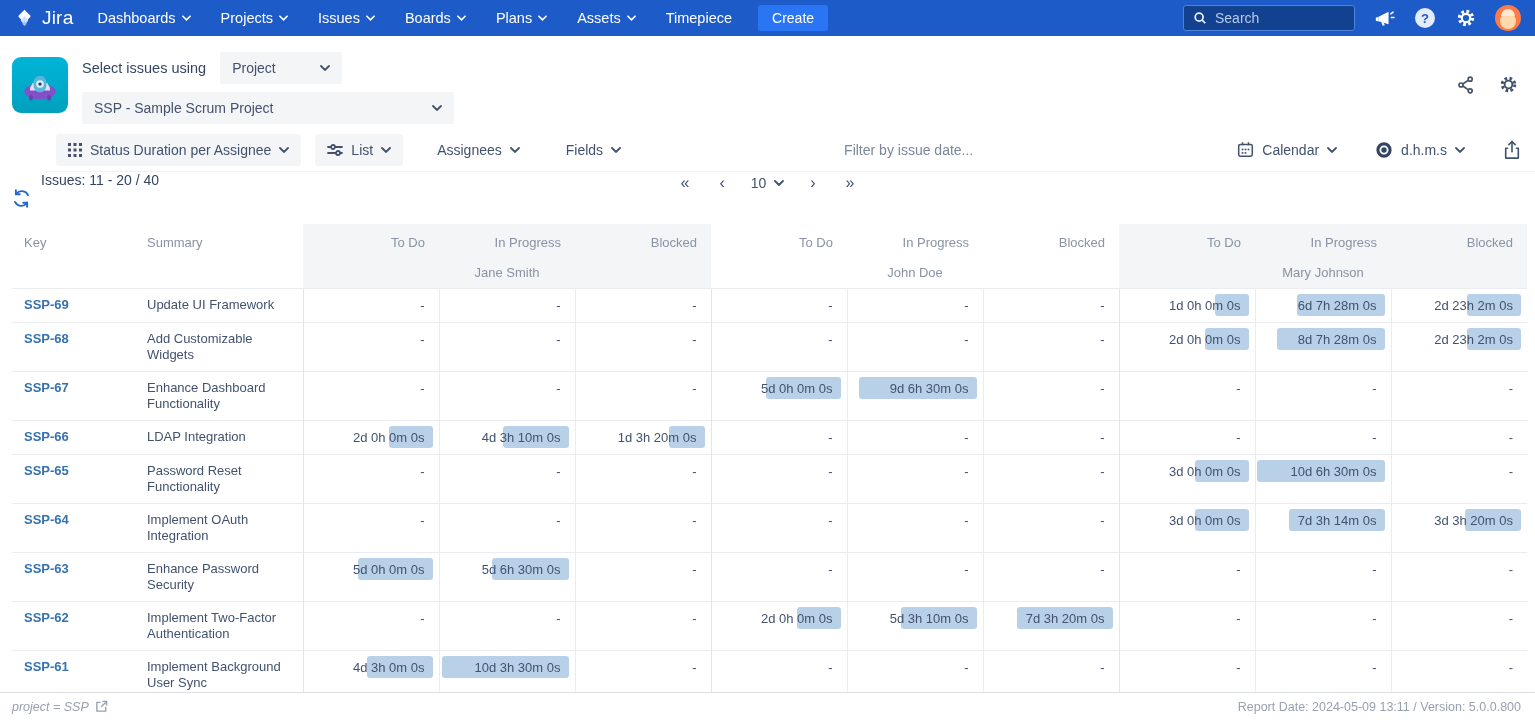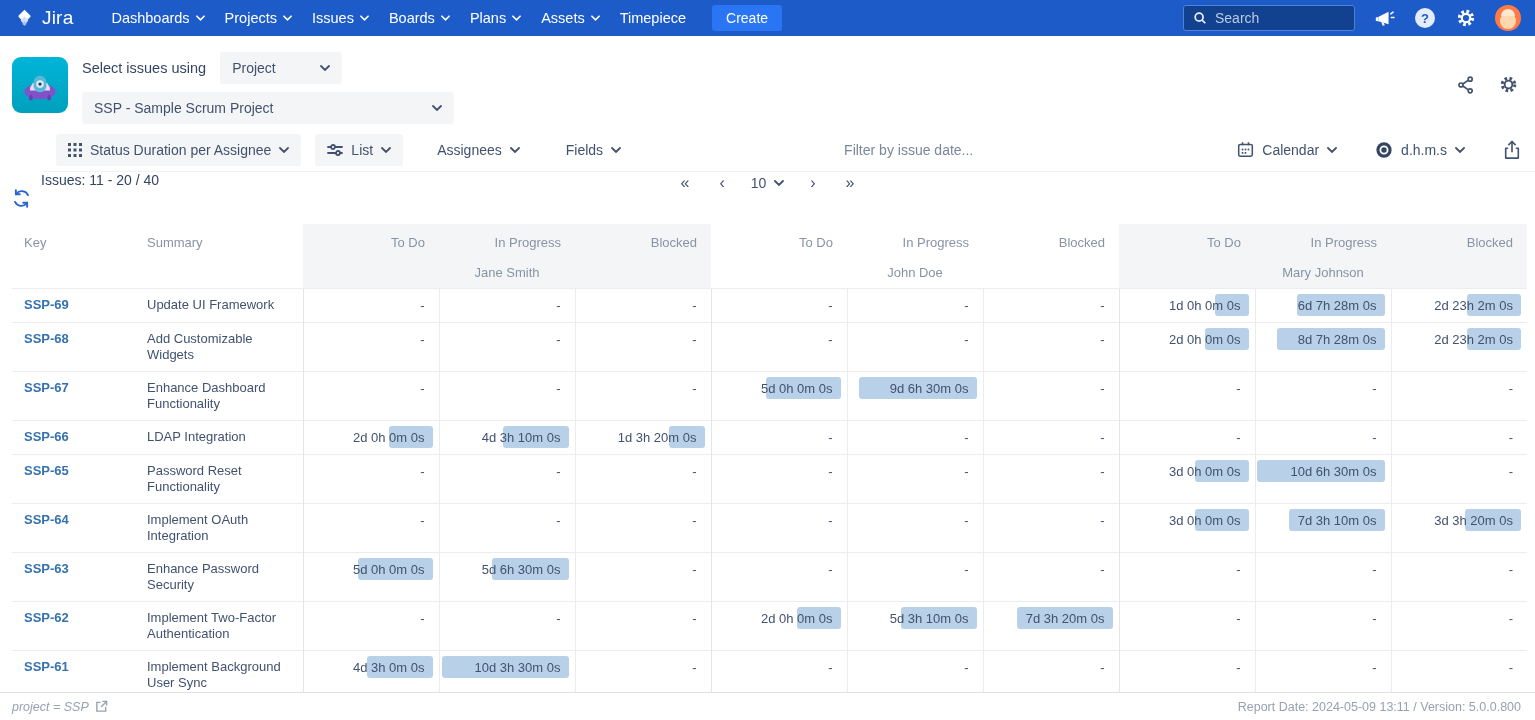--- a/index.html
+++ b/index.html
@@ -12,23 +12,23 @@
   :root{
     --navbg:#1d5bc9; --accent:#2a75f3; --bar:#b8d1e8; --link:#3572b0;
     --warning:#ff9b1a; --slate:#42526e; --muted:#7a869a; --line:#ebecf0;
   }
 
   
   .topnav{
     height:36px; background:var(--navbg); display:flex; align-items:center;
     padding:0 14px; color:#fff; flex:none;
   }
-  .brand{ display:flex; align-items:center; gap:7px; margin-right:38px; cursor:pointer;justify-content:space-between;}
+  .brand{ display:flex; align-items:center; gap:7px; margin-right:24px; cursor:pointer;justify-content:space-between;}
   .brand .brand-text{ font-size:19px; font-weight:500; letter-spacing:.2px;}
-  .nav-items{ display:flex; align-items:center; gap:20px; list-style:none;}
+  .nav-items{ display:flex; align-items:center; gap:30px; list-style:none;}
   .nav-items li{ display:flex; align-items:center; gap:6px; font-size:14.5px; cursor:pointer; white-space:nowrap;}
   .create-btn{
     margin-left:26px; background:var(--accent); color:#fff; border:none; border-radius:3px;
     font-family:inherit; font-size:14px; font-weight:500; padding:5px 14px; cursor:pointer;
   }
   .nav-right{ margin-left:auto; display:flex; align-items:center; gap:18px;}
   .search-box{
     display:flex; align-items:center; gap:8px; background:#11418f;
     border:1px solid #4c82d9; border-radius:3px; height:26px; width:172px; padding:0 9px;
   }
@@ -540,21 +540,21 @@
         <tr>
           <td class="key"><a href="#">SSP-64</a></td>
           <td class="summary">Implement OAuth Integration</td>
           <td class="dur gstart"><span class="duration-value">-</span></td>
           <td class="dur"><span class="duration-value">-</span></td>
           <td class="dur"><span class="duration-value">-</span></td>
           <td class="dur gstart"><span class="duration-value">-</span></td>
           <td class="dur"><span class="duration-value">-</span></td>
           <td class="dur"><span class="duration-value">-</span></td>
           <td class="dur gstart"><span class="duration-bar" style="width: 54px; background: rgb(184, 209, 232);"></span><span class="duration-value">3d 0h 0m 0s</span></td>
-          <td class="dur"><span class="duration-bar" style="width: 96px; background: rgb(184, 209, 232);"></span><span class="duration-value">7d 3h 10m 0s</span></td>
+          <td class="dur"><span class="duration-bar" style="width: 96px; background: rgb(184, 209, 232);"></span><span class="duration-value">7d 3h 14m 0s</span></td>
           <td class="dur"><span class="duration-bar" style="width: 56px; background: rgb(184, 209, 232);"></span><span class="duration-value">3d 3h 20m 0s</span></td>
         </tr>
         <tr>
           <td class="key"><a href="#">SSP-63</a></td>
           <td class="summary">Enhance Password Security</td>
           <td class="dur gstart"><span class="duration-bar" style="width: 75px; background: rgb(184, 209, 232);"></span><span class="duration-value">5d 0h 0m 0s</span></td>
           <td class="dur"><span class="duration-bar" style="width: 77px; background: rgb(184, 209, 232);"></span><span class="duration-value">5d 6h 30m 0s</span></td>
           <td class="dur"><span class="duration-value">-</span></td>
           <td class="dur gstart"><span class="duration-value">-</span></td>
           <td class="dur"><span class="duration-value">-</span></td>

